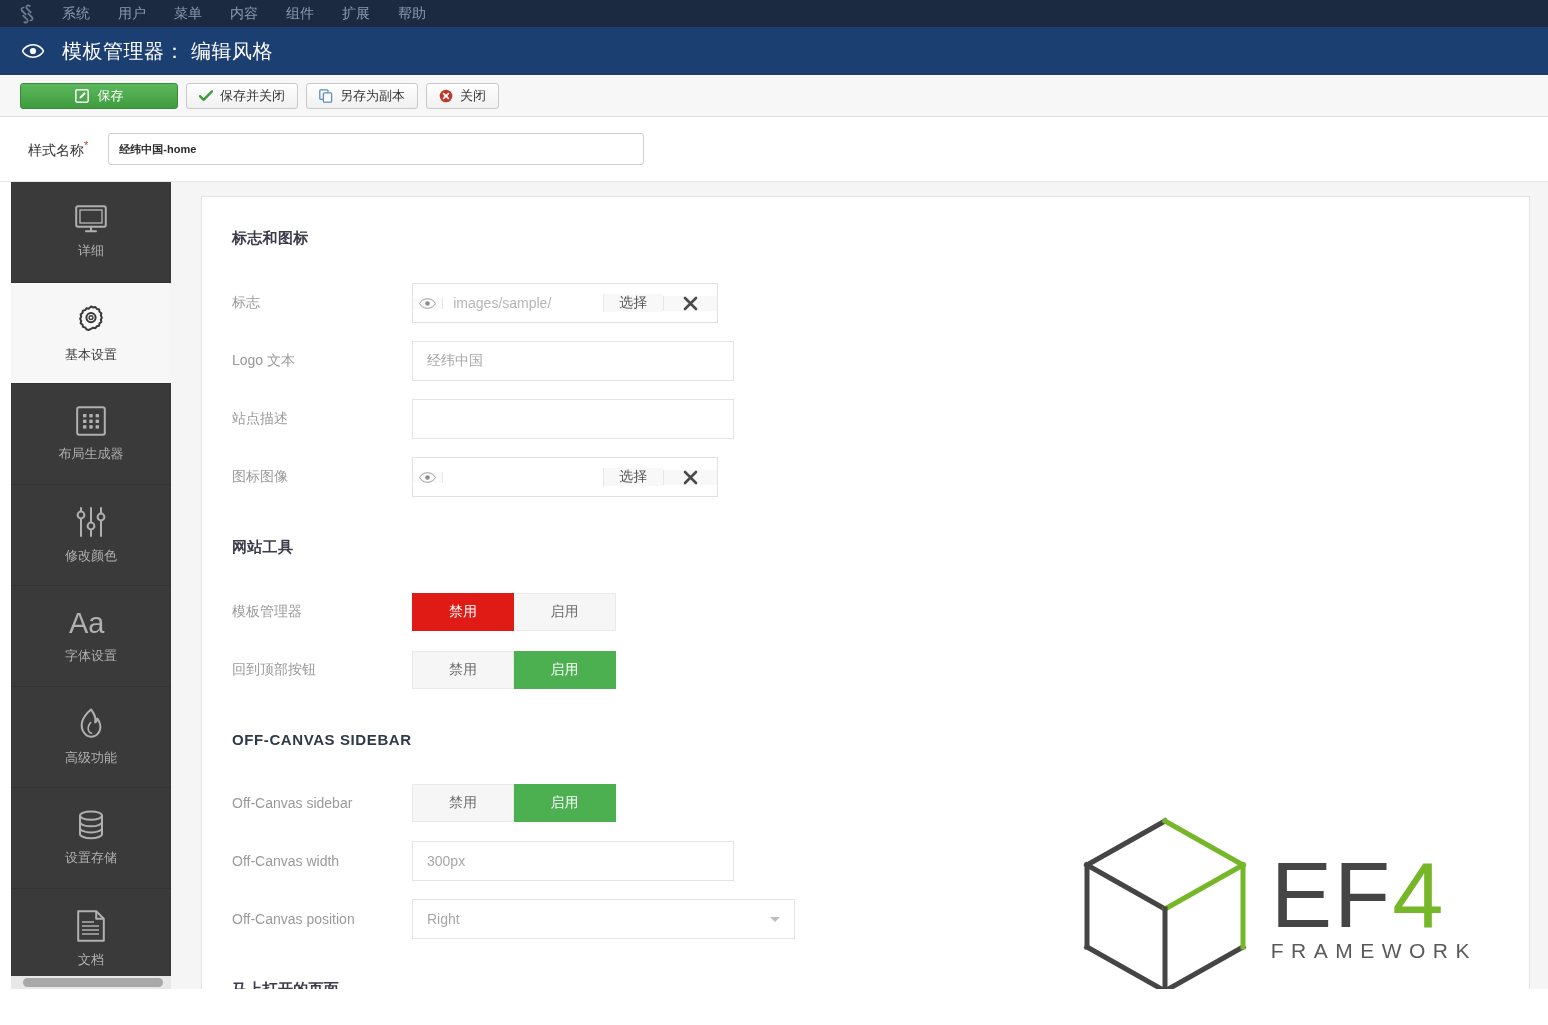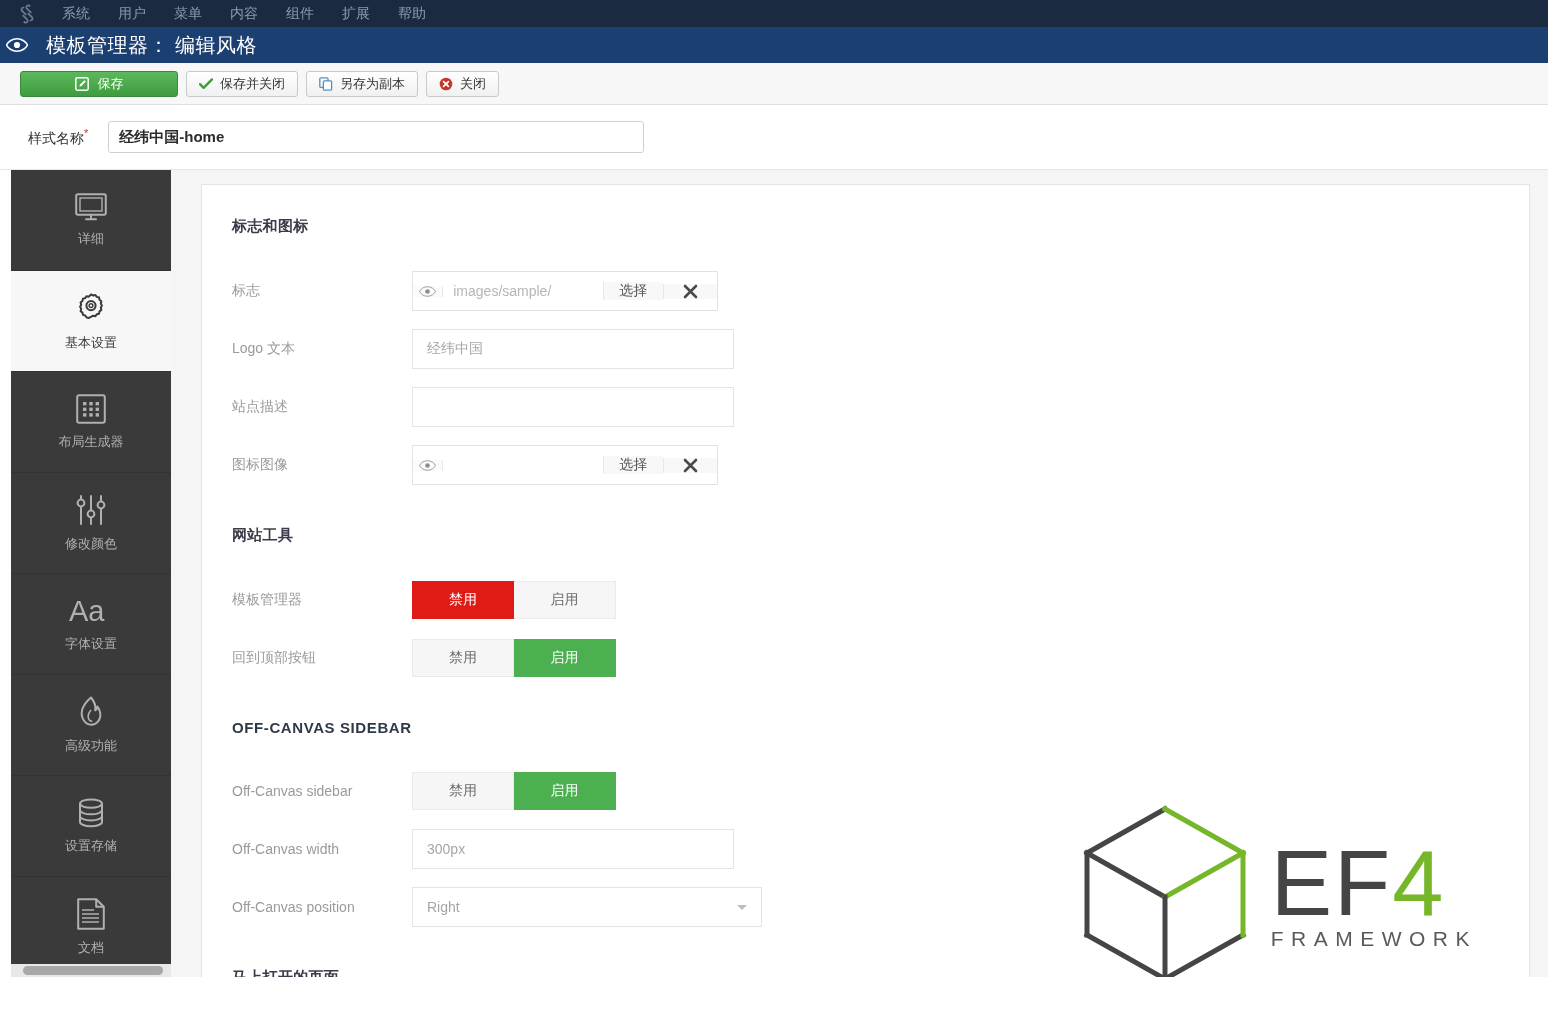--- a/index.html
+++ b/index.html
@@ -30,25 +30,25 @@
     color: #8b99ac;
     font-size: 14px;
     margin-right: 28px;
     line-height: 27px;
     cursor: pointer;
     white-space: nowrap;
   }
 
   
   #pageheader {
-    height: 36px;
+    height: 48px;
     background: #1c3f72;
     display: flex;
     align-items: center;
-    padding-left: 6px;
+    padding-left: 22px;
   }
   #pageheader .eye-icon {
     margin-right: 18px;
     display: flex;
     align-items: center;
   }
   #pageheader .title {
     color: #ffffff;
     font-size: 20px;
     letter-spacing: 0.5px;
@@ -104,21 +104,21 @@
     margin-right: 20px;
     white-space: nowrap;
   }
   #stylerow .lbl .req { color: #c0392b; font-size: 11px; vertical-align: super; }
   #stylerow input {
     width: 536px;
     height: 32px;
     border: 1px solid #cfcfcf;
     border-radius: 3px;
     padding: 0 10px;
-    font-size: 15px;
+    font-size: 11px;
     font-weight: bold;
     color: #2b2b2b;
     font-family: "Liberation Sans", sans-serif;
     outline: none;
   }
 
   
   #workspace {
     display: flex;
     height: 807px;
@@ -258,21 +258,21 @@
     background: #ffffff;
     padding: 12px 14px;
     font-size: 14px;
     color: #a6a6a6;
     font-family: "Liberation Sans", sans-serif;
     outline: none;
   }
 
   
   .tselect {
-    width: 350px;
+    width: 383px;
     height: 40px;
     border: 1px solid #e4e4e4;
     background: #ffffff;
     padding: 0 14px;
     font-size: 14px;
     color: #a6a6a6;
     display: flex;
     align-items: center;
     justify-content: space-between;
     cursor: pointer;

